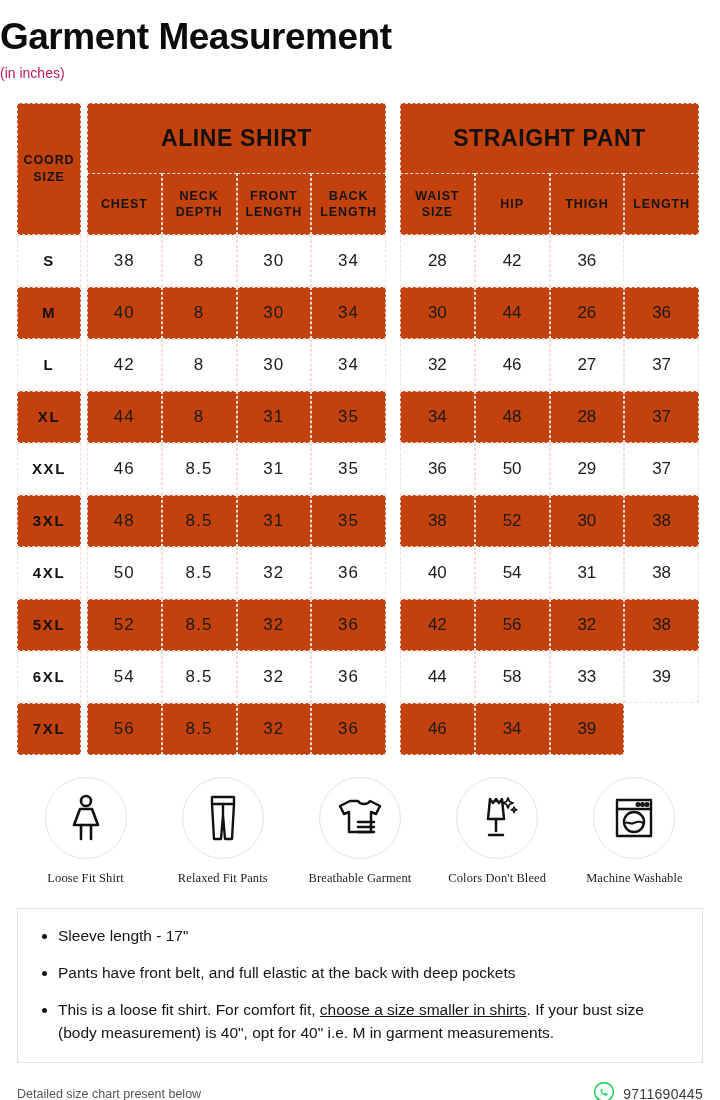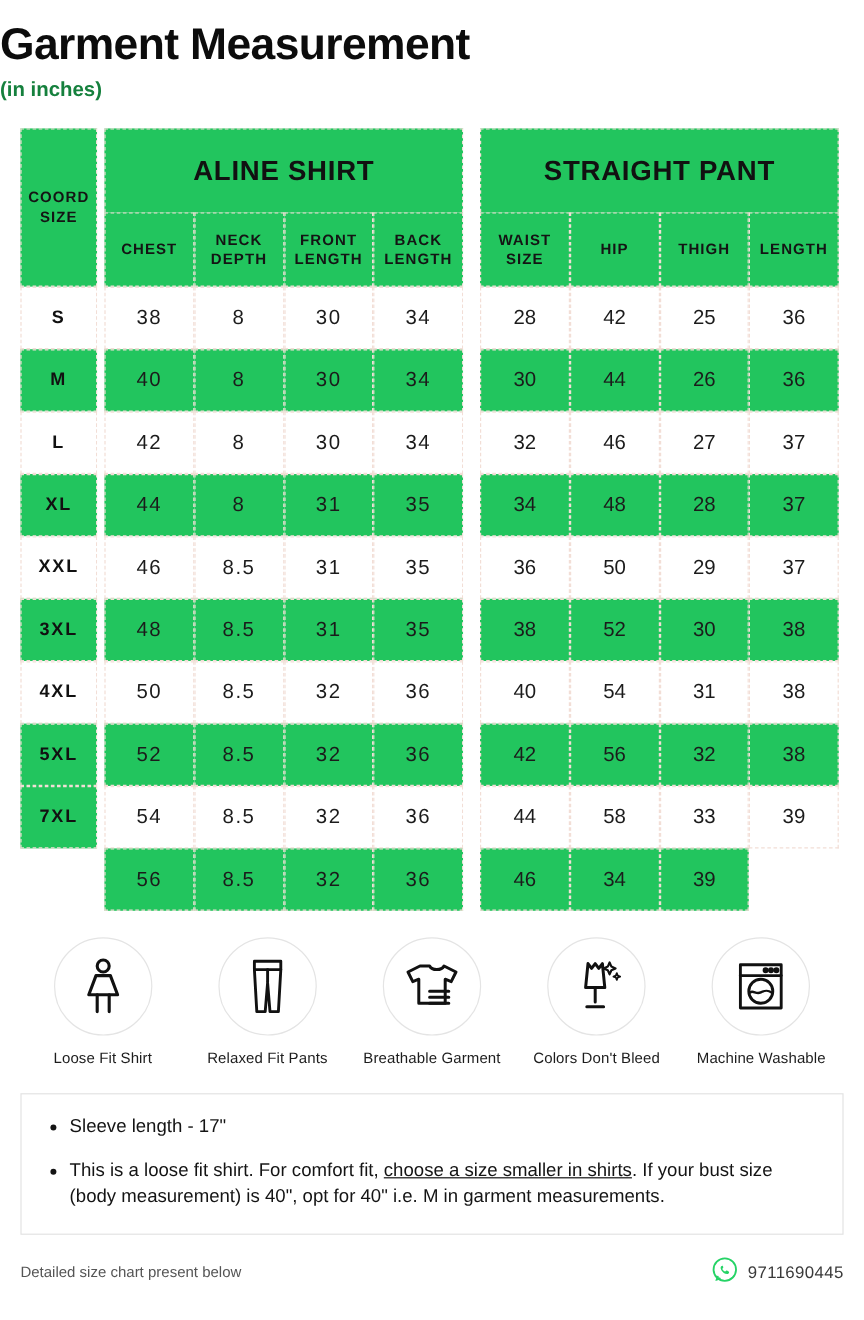--- a/index.html
+++ b/index.html
@@ -14,38 +14,38 @@
   
   .title-wrap { text-align: left; padding-top: 16px; }
   .main-title {
     font-size: 37px;
     font-weight: 700;
     letter-spacing: -0.5px;
     line-height: 1.15;
     color: #0c0c0c;
   }
   .sub-title {
-    font-size: 17px;
-    font-weight: 700;
-    color: #15803d;
+    font-size: 14px;
+    font-weight: 400;
+    color: #be185d;
     margin-top: 6px;
   }
 
   
   .table-zone {
     margin: 22px 17px 0 17px;
     display: grid;
     grid-template-columns: 64px 6px 299px 14px 299px;
     align-items: stretch;
   }
   .gap-col { background: #ffffff; }
 
   .blk { display: flex; flex-direction: column; }
 
-  .cell-pink { background: #22c55e; }
+  .cell-pink { background: #c2410c; }
   .cell-white { background: #ffffff; }
 
   
   .grp-title {
     height: 70px;
     display: flex;
     align-items: center;
     justify-content: center;
     font-size: 23px;
     font-weight: 700;
@@ -113,20 +113,21 @@
     color: #111;
     border: 1px dashed #f2ded6;
   }
 
   
   .features {
     margin: 22px 17px 0 17px;
     display: grid;
     grid-template-columns: repeat(5, 1fr);
     align-items: start;
+    font-family: Liberation Serif, serif;
   }
   .feature { display: flex; flex-direction: column; align-items: center; }
   .fcircle {
     width: 82px; height: 82px;
     border-radius: 50%;
     border: 1px solid #e4e4e4;
     display: flex; align-items: center; justify-content: center;
     background: #fff;
   }
   .flabel {
@@ -191,20 +192,21 @@
       <div class="size-head cell-pink">COORD SIZE</div>
       <div id="size-cells">
           <div class="size-cell cell-white">S</div>
           <div class="size-cell cell-pink">M</div>
           <div class="size-cell cell-white">L</div>
           <div class="size-cell cell-pink">XL</div>
           <div class="size-cell cell-white">XXL</div>
           <div class="size-cell cell-pink">3XL</div>
           <div class="size-cell cell-white">4XL</div>
           <div class="size-cell cell-pink">5XL</div>
+          <div class="size-cell cell-white">6XL</div>
           <div class="size-cell cell-pink">7XL</div>
         </div>
     </div>
 
     <div class="gap-col"></div>
 
     <div class="blk">
       <div class="grp-title cell-pink">ALINE SHIRT</div>
       <div class="sub-head-row shirt" id="shirt-subheads">
           <div class="sub-head cell-pink">CHEST</div>
@@ -283,21 +285,20 @@
       <div class="sub-head-row pant" id="pant-subheads">
           <div class="sub-head cell-pink">WAIST SIZE</div>
           <div class="sub-head cell-pink">HIP</div>
           <div class="sub-head cell-pink">THIGH</div>
           <div class="sub-head cell-pink">LENGTH</div>
         </div>
       <div id="pant-rows">
           <div class="body-row pant">
             <div class="dcell pant-val cell-white">28</div>
             <div class="dcell pant-val cell-white">42</div>
-            <div class="dcell pant-val cell-white">25</div>
             <div class="dcell pant-val cell-white">36</div>
           </div>
           <div class="body-row pant">
             <div class="dcell pant-val cell-pink">30</div>
             <div class="dcell pant-val cell-pink">44</div>
             <div class="dcell pant-val cell-pink">26</div>
             <div class="dcell pant-val cell-pink">36</div>
           </div>
           <div class="body-row pant">
             <div class="dcell pant-val cell-white">32</div>
@@ -403,20 +404,21 @@
       <circle cx="37" cy="9.5" r="1.3" fill="#111"></circle>
           </svg>
         </div>
         <div class="flabel">Machine Washable</div>
       </div>
     </div>
 
   <div class="notes">
     <ul id="notes-list">
         <li>Sleeve length - 17"</li>
+        <li>Pants have front belt, and full elastic at the back with deep pockets</li>
         <li>This is a loose fit shirt. For comfort fit, <span class="u">choose a size smaller in shirts</span>. If your bust size (body measurement) is 40", opt for 40" i.e. M in garment measurements.</li>
       </ul>
   </div>
 
   <div class="footer">
     <div class="foot-note">Detailed size chart present below</div>
     <div class="wa">
       <span>
         <svg width="22" height="22" viewBox="0 0 24 24">
           <circle cx="12" cy="12" r="10.2" fill="none" stroke="#25D366" stroke-width="1.7"></circle>

